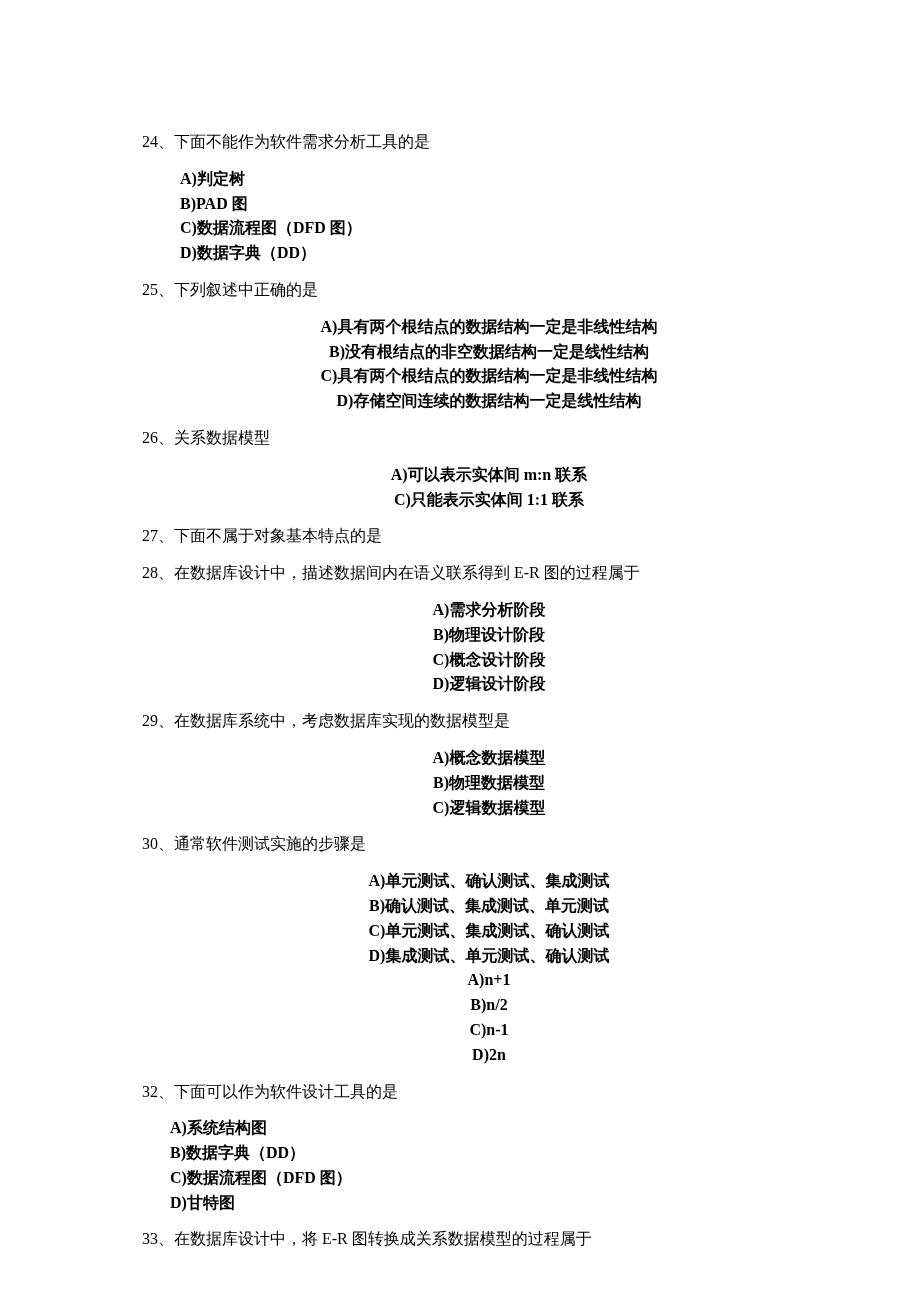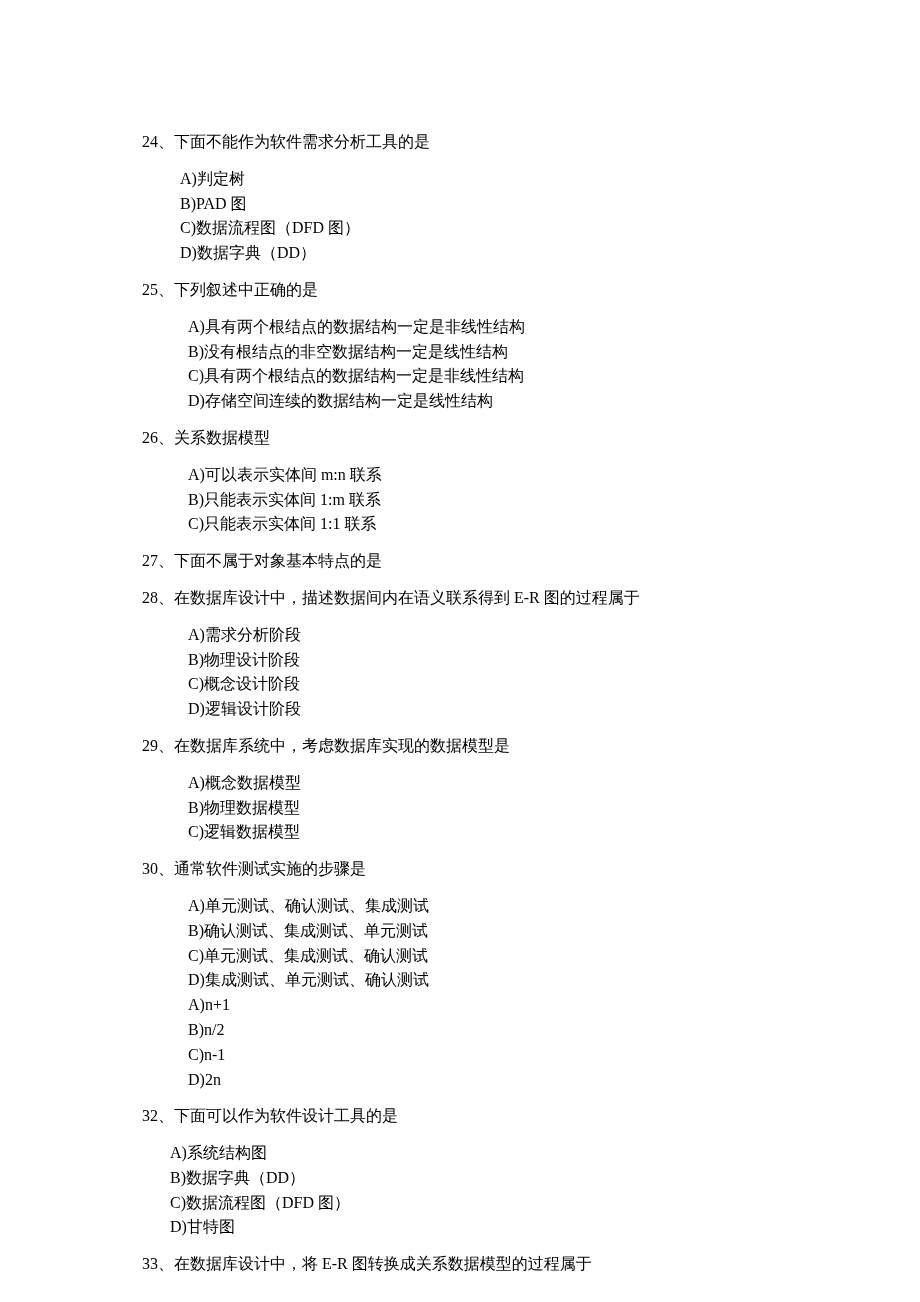--- a/index.html
+++ b/index.html
@@ -14,26 +14,27 @@
       padding: 118px 130px 0 130px;
     }
     .question {
       margin: 0;
     }
     .q-text {
       margin: 12px;
     }
     .opts {
       margin: 0;
+      font-weight: bold;
     }
     .opt {
       margin: 0;
     }
     .i1 { padding-left: 50px; }
-    .i2 { padding-left: 58px; }
+    .i2 { padding-left: 58px; text-align: center; }
     .i3 { padding-left: 82px; }
     .i4 { padding-left: 40px; }
   </style>
 </head>
 <body>
 
 <div id="container">
     <div class="question">
       <div class="q-text"><span>24、</span><span>下面不能作为软件需求分析工具的是</span></div>
       <div class="opts i1">
@@ -49,21 +50,20 @@
         <div class="opt">A)具有两个根结点的数据结构一定是非线性结构</div>
         <div class="opt">B)没有根结点的非空数据结构一定是线性结构</div>
         <div class="opt">C)具有两个根结点的数据结构一定是非线性结构</div>
         <div class="opt">D)存储空间连续的数据结构一定是线性结构</div>
       </div>
     </div>
     <div class="question">
       <div class="q-text"><span>26、</span><span>关系数据模型</span></div>
       <div class="opts i2">
         <div class="opt">A)可以表示实体间 m:n 联系</div>
-        <div class="opt">B)只能表示实体间 1:m 联系</div>
         <div class="opt">C)只能表示实体间 1:1 联系</div>
       </div>
     </div>
     <div class="question">
       <div class="q-text"><span>27、</span><span>下面不属于对象基本特点的是</span></div>
     </div>
     <div class="question">
       <div class="q-text"><span>28、</span><span>在数据库设计中，描述数据间内在语义联系得到 E-R 图的过程属于</span></div>
       <div class="opts i2">
         <div class="opt">A)需求分析阶段</div>

